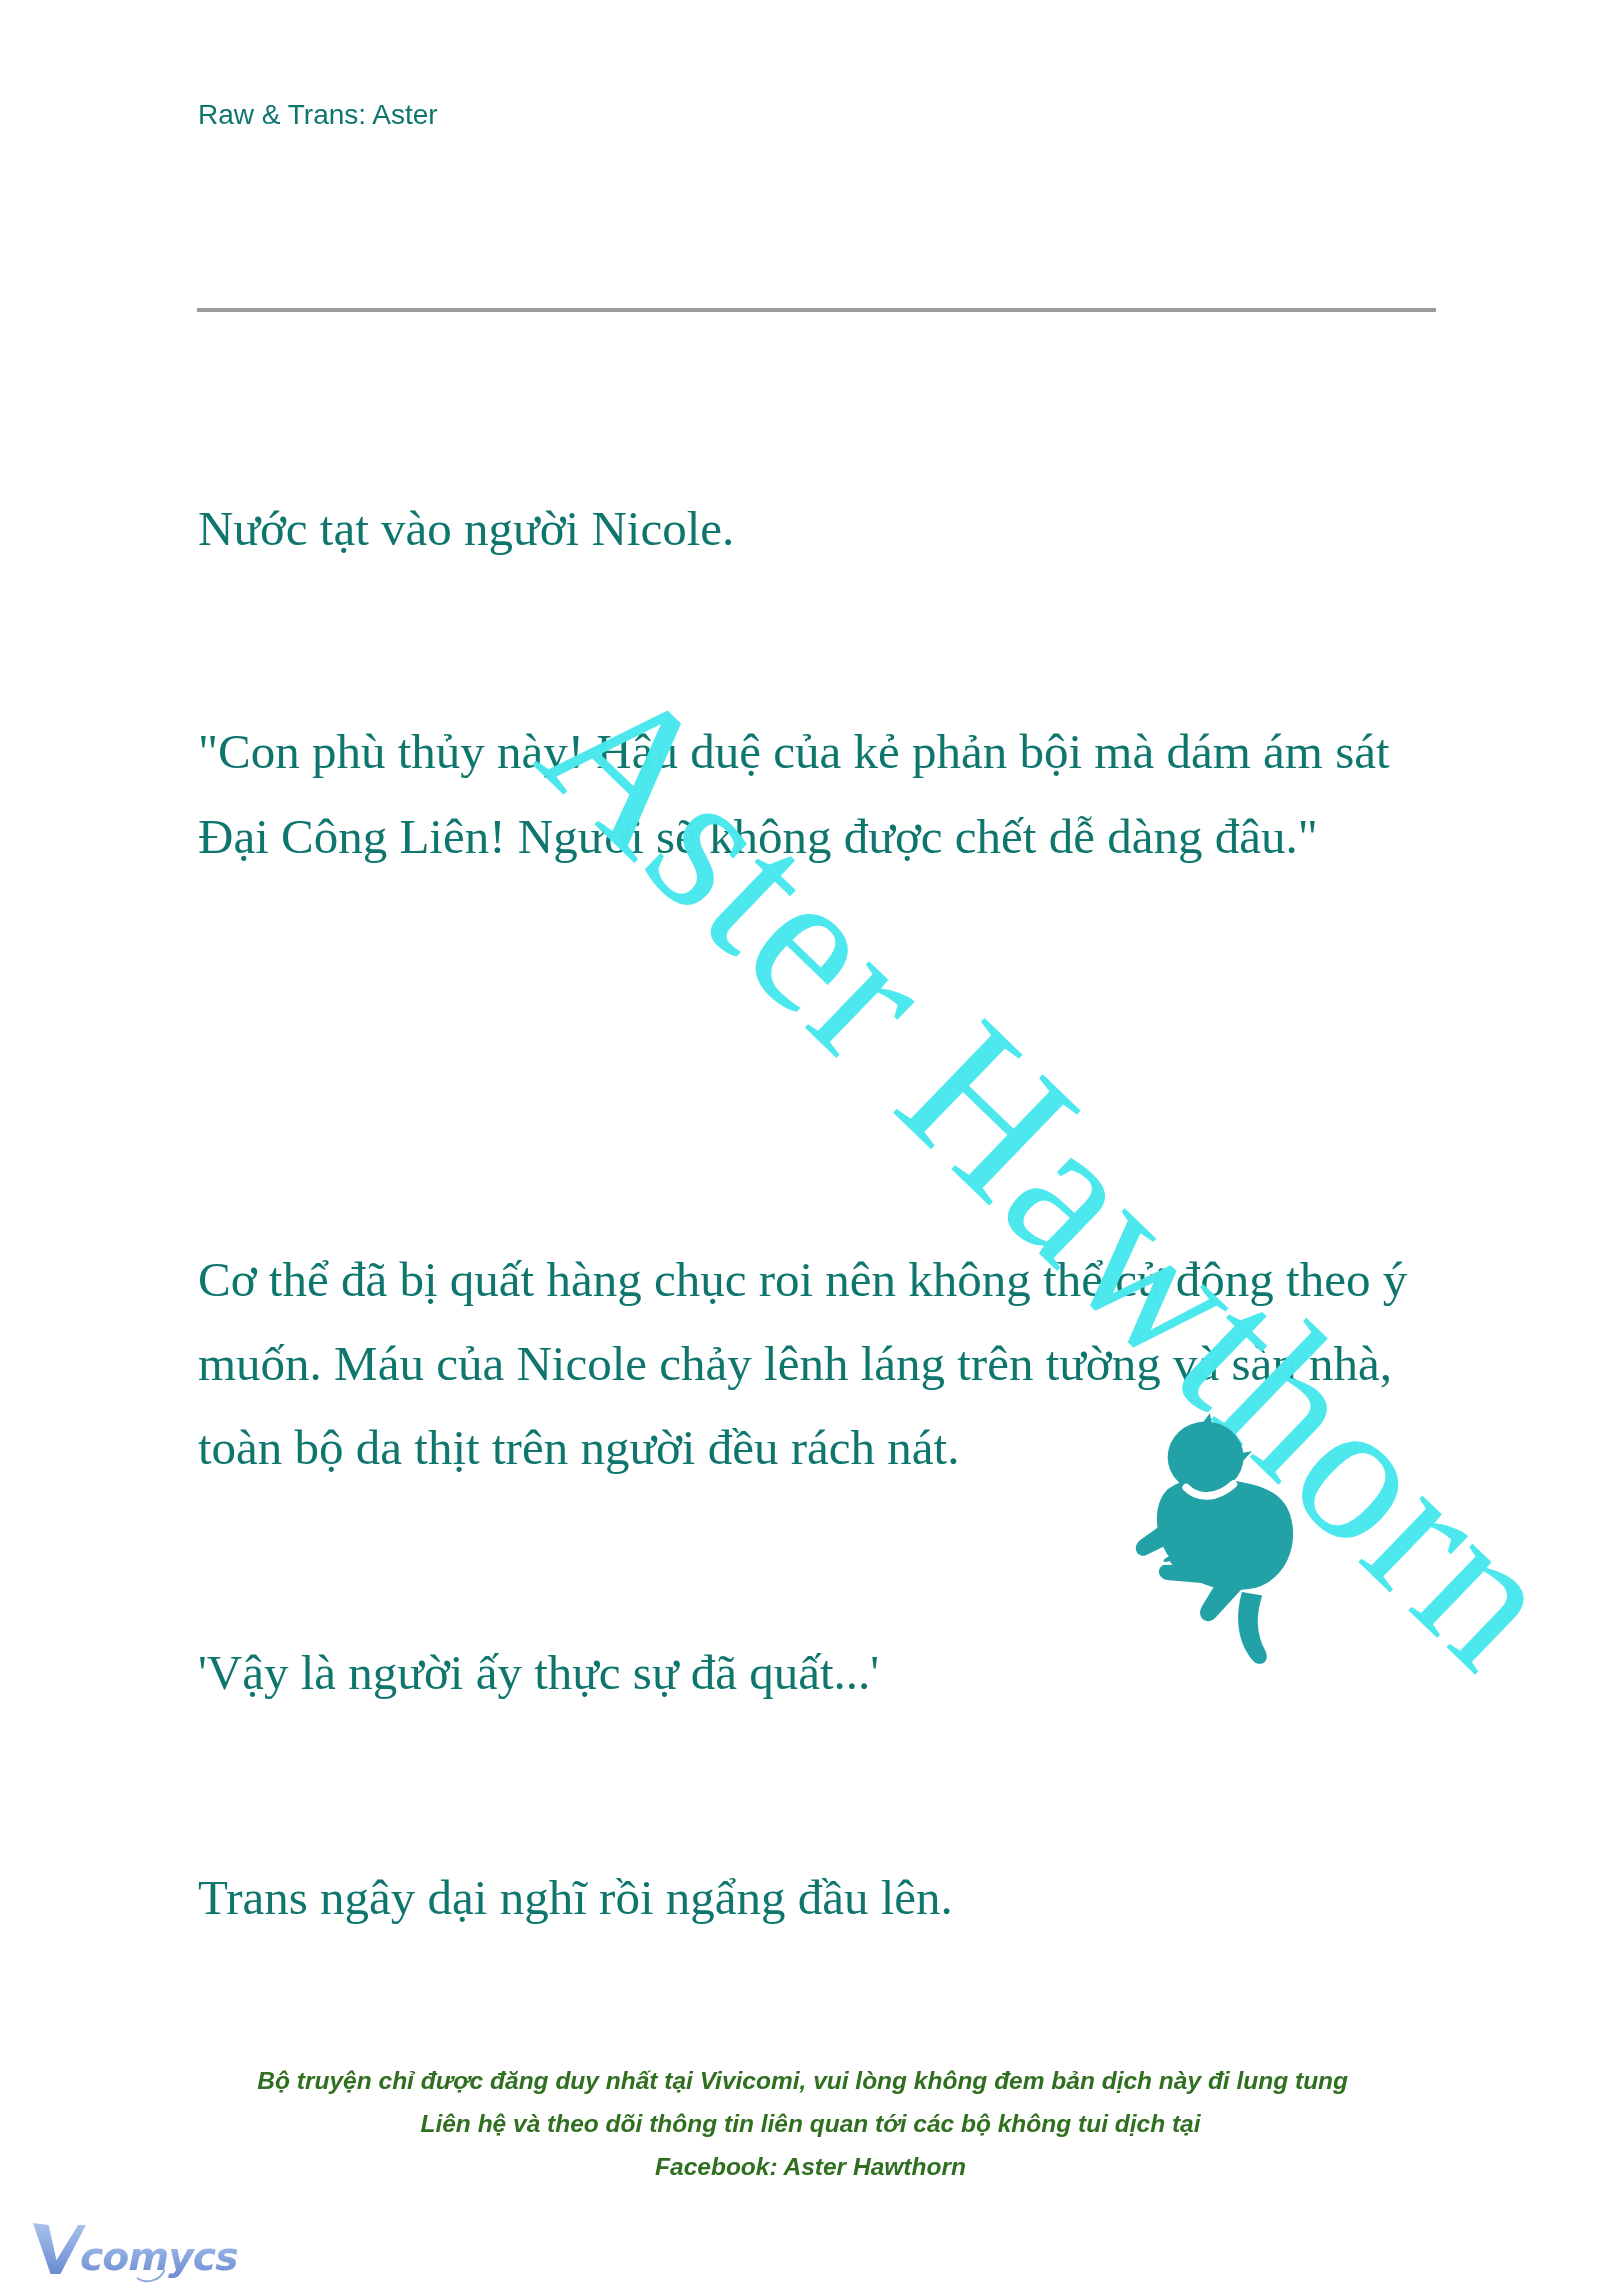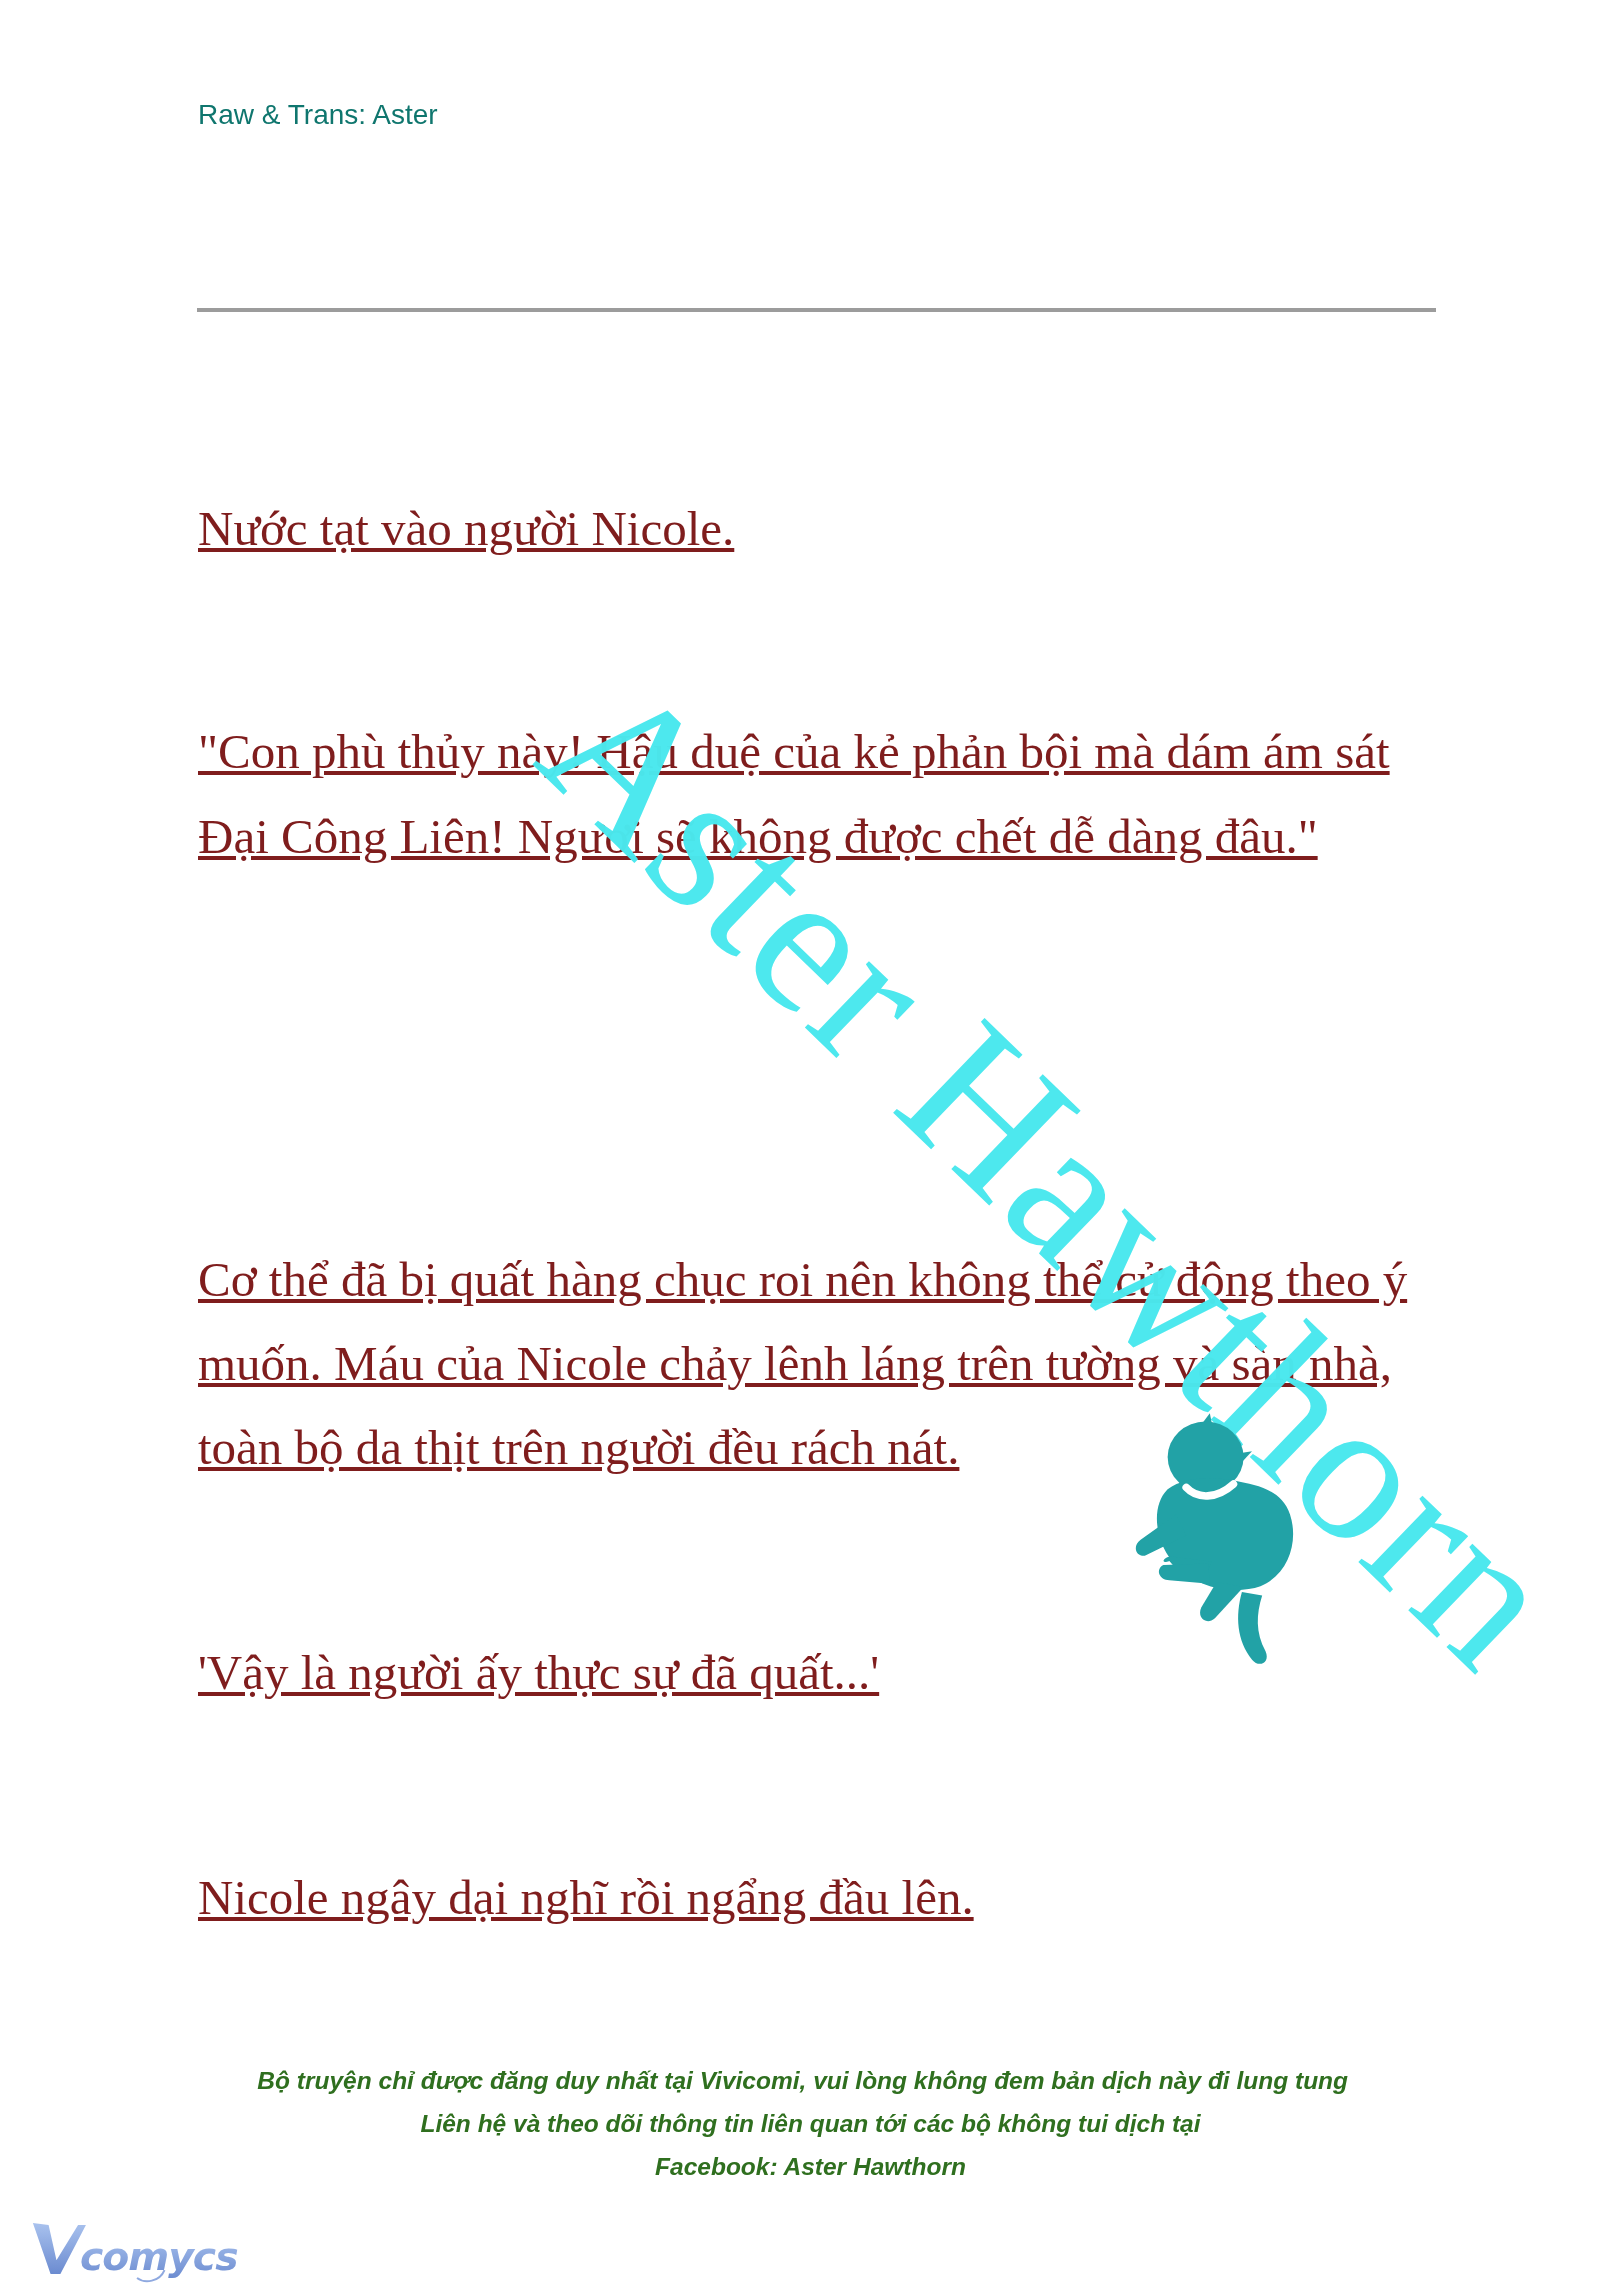--- a/index.html
+++ b/index.html
@@ -11,22 +11,22 @@
       font-family: "Liberation Sans", sans-serif; font-size: 28px; color: #0f766e;
       line-height: 33px; white-space: nowrap;
     }
     .header-rule {
       position: absolute; left: 197px; top: 308px; width: 1239px; height: 3.9px;
       background: #9c9c9c;
     }
 
     .body-line {
       position: absolute; left: 198px;
-      font-family: "Liberation Serif", serif; font-size: 49px; color: #7f1d1d;
-      line-height: 57px; white-space: nowrap; z-index: 2; text-decoration: underline;
+      font-family: "Liberation Serif", serif; font-size: 49px; color: #0f766e;
+      line-height: 57px; white-space: nowrap; z-index: 2;
     }
 
     .watermark {
       position: absolute; left: 196px; top: 956px; width: 1294px;
       transform-origin: 0 50%;
       transform: rotate(44deg) translate(39px, -510px);
       font-family: "Liberation Serif", serif; font-size: 201px; color: #4ae8ee;
       line-height: 196px; white-space: nowrap; z-index: 3; letter-spacing: 2px;
       opacity: 0.98;
     }
@@ -55,21 +55,21 @@
   <div class="body-line" style="top:723px">"Con phù thủy này! Hậu duệ của kẻ phản bội mà dám ám sát</div>
   <div class="body-line" style="top:808px">Đại Công Liên! Ngươi sẽ không được chết dễ dàng đâu."</div>
 
 
   <div class="body-line" style="top:1251px">Cơ thể đã bị quất hàng chục roi nên không thể cử động theo ý</div>
   <div class="body-line" style="top:1335px">muốn. Máu của Nicole chảy lênh láng trên tường và sàn nhà,</div>
   <div class="body-line" style="top:1419px">toàn bộ da thịt trên người đều rách nát.</div>
 
   <div class="body-line" style="top:1644px">'Vậy là người ấy thực sự đã quất...'</div>
 
-  <div class="body-line" style="top:1869px">Nicole ngây dại nghĩ rồi ngẩng đầu lên.</div>
+  <div class="body-line" style="top:1869px">Trans ngây dại nghĩ rồi ngẩng đầu lên.</div>
 
   <div class="watermark">Aster Hawthorn</div>
 
   <svg class="cat" viewBox="0 0 250 350" xmlns="http://www.w3.org/2000/svg">
     <g fill="#22a2a6">
 
       <path d="M95 40 L110 20 L120 70 Z"></path>
       <path d="M128 70 L160 65 L132 95 Z"></path>
 
       <ellipse cx="105" cy="72" rx="45" ry="42"></ellipse>

